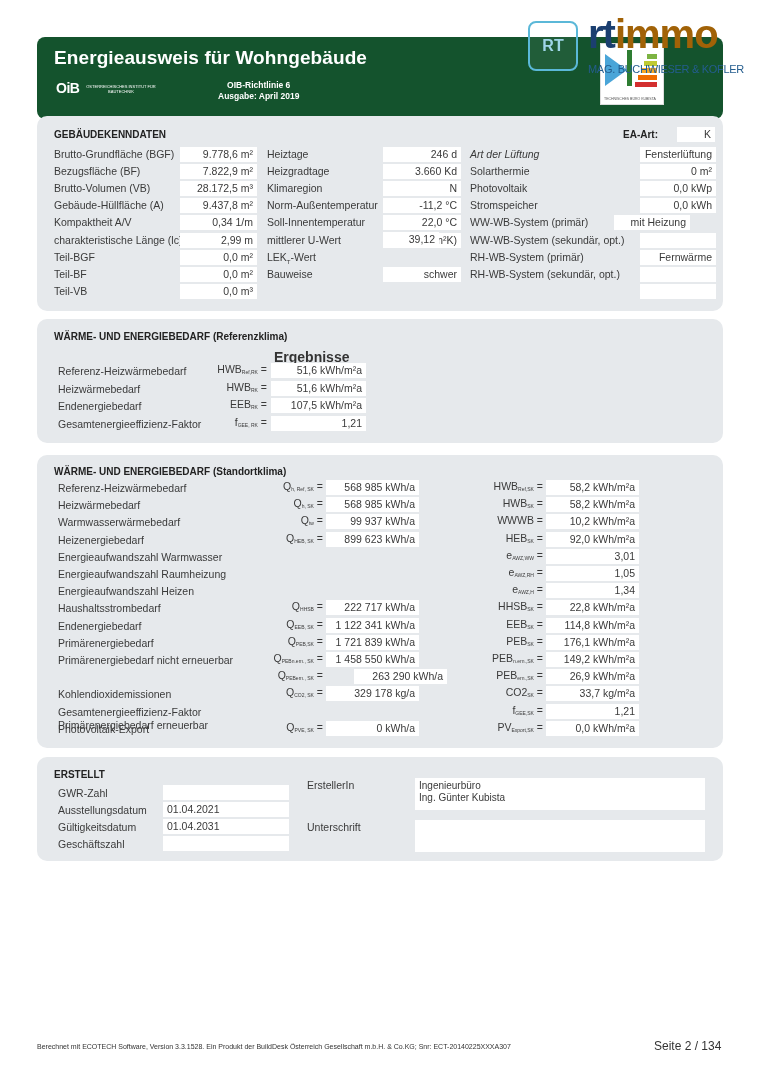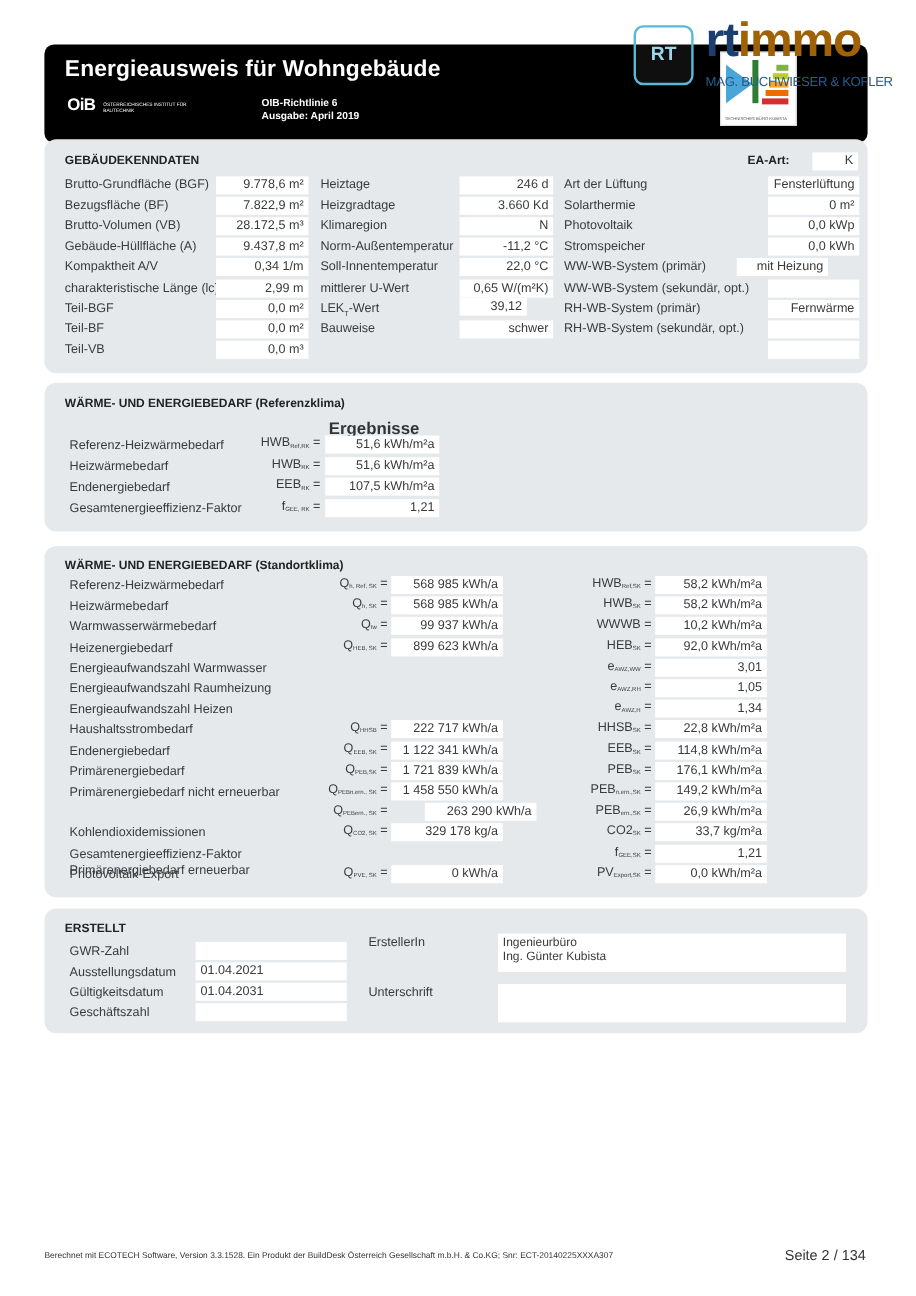--- a/index.html
+++ b/index.html
@@ -1,21 +1,21 @@
 <!DOCTYPE html>
 <html><head>
 <meta charset="utf-8">
 <style>
   * { box-sizing: border-box; margin: 0; padding: 0; }
   html, body { width: 763px; height: 1080px; background: #ffffff; overflow: hidden; }
   body { position: relative; font-family: "Liberation Sans", sans-serif; color: #333; }
 
   .header {
     position: absolute; left: 37px; top: 37px; width: 686px; height: 82px;
-    background: #000000; border-radius: 8px;
+    background: #14532d; border-radius: 8px; text-align: center;
   }
   .header-title {
     position: absolute; left: 17px; top: 10px; color: #fff;
     font-size: 19px; font-weight: bold; letter-spacing: 0.1px;
   }
   .oib-logo { position: absolute; left: 19px; top: 42px; color: #fff; }
   .oib-mark { font-size: 14px; font-weight: bold; letter-spacing: -0.5px; }
   .oib-text { position: absolute; left: 30px; top: 5px; font-size: 4px; line-height: 5px; width: 70px; text-transform: uppercase; }
   .richtlinie { position: absolute; left: 181px; top: 43px; color: #fff; font-size: 8.5px; font-weight: bold; line-height: 11px; }
 
@@ -110,24 +110,24 @@
       <div class="box" style="left:346px;top:48.1px;width:78px;">3.660 Kd</div>
       <div class="lbl" style="left:230px;top:66.2px;">Klimaregion</div>
       <div class="box" style="left:346px;top:65.2px;width:78px;">N</div>
       <div class="lbl" style="left:230px;top:83.30000000000001px;">Norm-Außentemperatur</div>
       <div class="box" style="left:346px;top:82.30000000000001px;width:78px;">-11,2 °C</div>
       <div class="lbl" style="left:230px;top:100.4px;">Soll-Innentemperatur</div>
       <div class="box" style="left:346px;top:99.4px;width:78px;">22,0 °C</div>
       <div class="lbl" style="left:230px;top:117.5px;">mittlerer U-Wert</div>
       <div class="box" style="left:346px;top:116.5px;width:78px;">0,65 W/(m²K)</div>
       <div class="lbl" style="left:230px;top:134.60000000000002px;">LEK<sub style="font-size:6px">T</sub>-Wert</div>
-      <div class="box" style="left:346px;top:132px;width:56px;">39,12</div>
+      <div class="box" style="left:346px;top:116px;width:56px;">39,12</div>
       <div class="lbl" style="left:230px;top:151.70000000000002px;">Bauweise</div>
       <div class="box" style="left:346px;top:150.70000000000002px;width:78px;">schwer</div>
-      <div class="lbl" style="left:433px;top:32px;">Art der Lüftung</div>
+      <div class="lbl" style="left:433px;top:32px;font-style:italic;">Art der Lüftung</div>
       <div class="box" style="left:603px;top:31px;width:76px;">Fensterlüftung</div>
       <div class="lbl" style="left:433px;top:49.1px;">Solarthermie</div>
       <div class="box" style="left:603px;top:48.1px;width:76px;">0 m²</div>
       <div class="lbl" style="left:433px;top:66.2px;">Photovoltaik</div>
       <div class="box" style="left:603px;top:65.2px;width:76px;">0,0 kWp</div>
       <div class="lbl" style="left:433px;top:83.30000000000001px;">Stromspeicher</div>
       <div class="box" style="left:603px;top:82.30000000000001px;width:76px;">0,0 kWh</div>
       <div class="lbl" style="left:433px;top:100.4px;">WW-WB-System (primär)</div>
       <div class="box" style="left:577px;top:99.4px;width:76px;">mit Heizung</div>
       <div class="lbl" style="left:433px;top:117.5px;">WW-WB-System (sekundär, opt.)</div>

